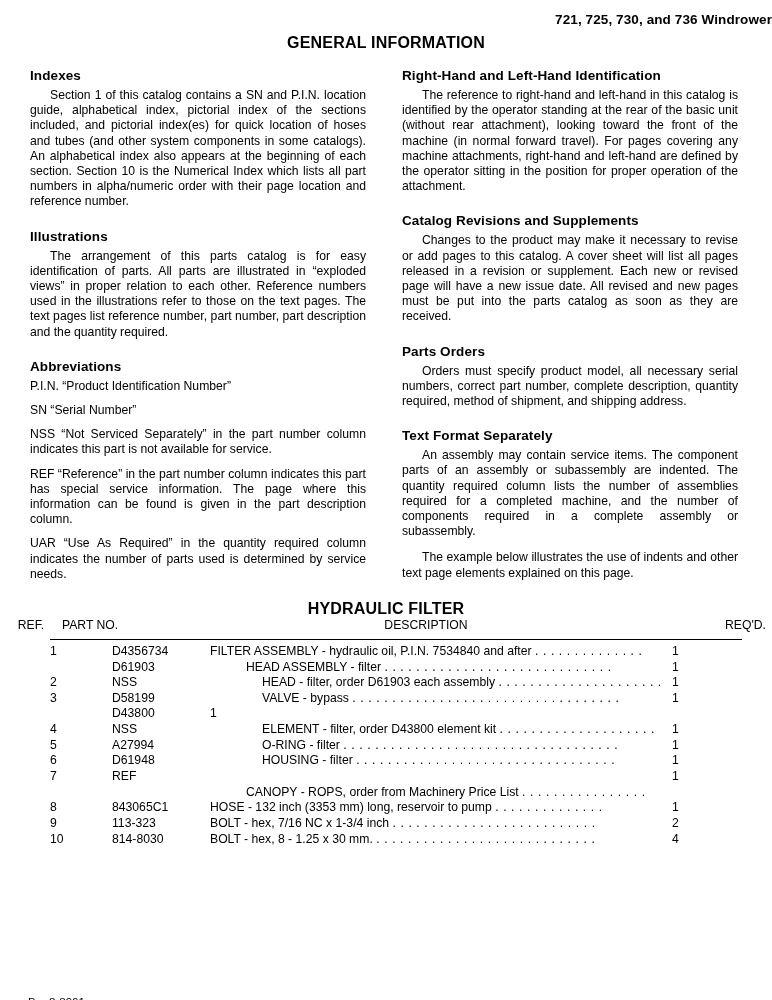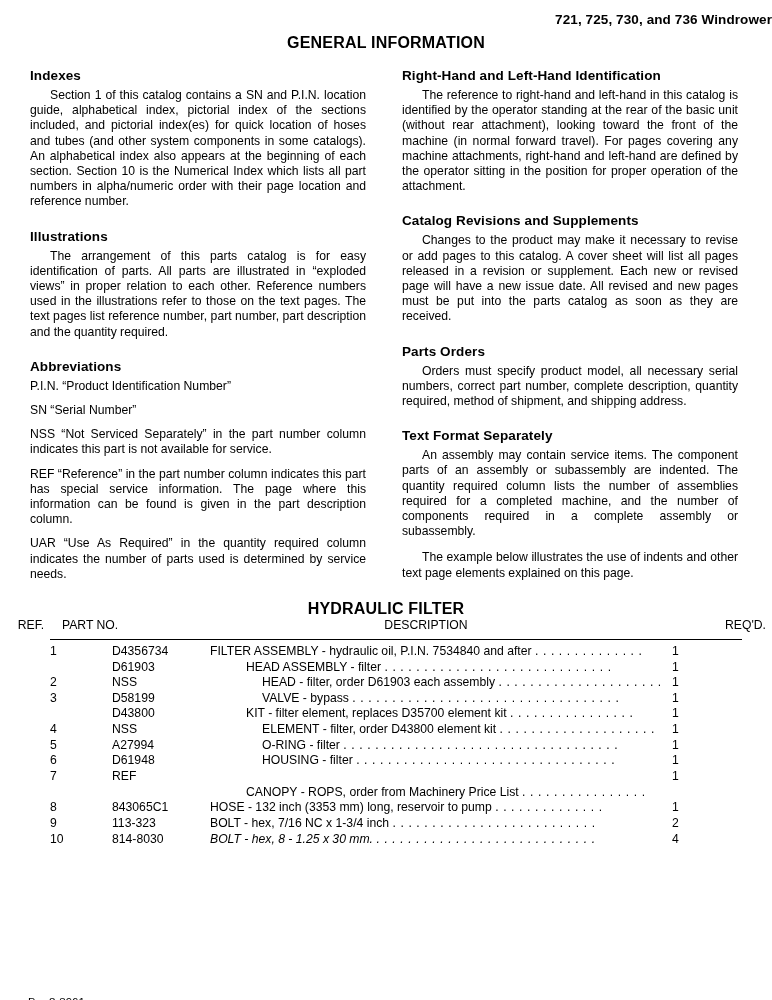--- a/index.html
+++ b/index.html
@@ -215,23 +215,20 @@
         <div class="c-ref">3</div>
         <div class="c-part">D58199</div>
         <div class="c-desc">
           <span class="desc-inner indent2" style="padding-left: 52px;"><span>VALVE - bypass </span><span class="leader">. . . . . . . . . . . . . . . . . . . . . . . . . . . . . . . . . .</span></span>
         </div>
         <div class="c-req" style="text-align: left; padding-left: 0px;">1</div>
       </div>
       <div class="parts-row">
         <div class="c-ref"></div>
         <div class="c-part">D43800</div>
-        <div class="c-desc">
-          <span class="desc-inner indent1" style="padding-left: 36px;"><span>KIT - filter element, replaces D35700 element kit </span><span class="leader">. . . . . . . . . . . . . . . .</span></span>
-        </div>
         <div class="c-req" style="text-align: left; padding-left: 0px;">1</div>
       </div>
       <div class="parts-row">
         <div class="c-ref">4</div>
         <div class="c-part">NSS</div>
         <div class="c-desc">
           <span class="desc-inner indent2" style="padding-left: 52px;"><span>ELEMENT - filter, order D43800 element kit </span><span class="leader">. . . . . . . . . . . . . . . . . . . .</span></span>
         </div>
         <div class="c-req" style="text-align: left; padding-left: 0px;">1</div>
       </div>
@@ -272,21 +269,21 @@
         <div class="c-part">113-323</div>
         <div class="c-desc">
           <span class="desc-inner" style="padding-left: 0px;"><span>BOLT - hex, 7/16 NC x 1-3/4 inch </span><span class="leader">. . . . . . . . . . . . . . . . . . . . . . . . . .</span></span>
         </div>
         <div class="c-req" style="text-align: left; padding-left: 0px;">2</div>
       </div>
       <div class="parts-row">
         <div class="c-ref">10</div>
         <div class="c-part">814-8030</div>
         <div class="c-desc">
-          <span class="desc-inner" style="padding-left: 0px; font-style: italic;"><span>BOLT - hex, 8 - 1.25 x 30 mm. </span><span class="leader">. . . . . . . . . . . . . . . . . . . . . . . . . . . .</span></span>
+          <span class="desc-inner" style="padding-left: 0px;"><span>BOLT - hex, 8 - 1.25 x 30 mm. </span><span class="leader">. . . . . . . . . . . . . . . . . . . . . . . . . . . .</span></span>
         </div>
         <div class="c-req" style="text-align: left; padding-left: 0px;">4</div>
       </div>
     </div>
 
   <div class="footer">Bur 8-3961</div>
 
 </div>
 
 </body></html>

